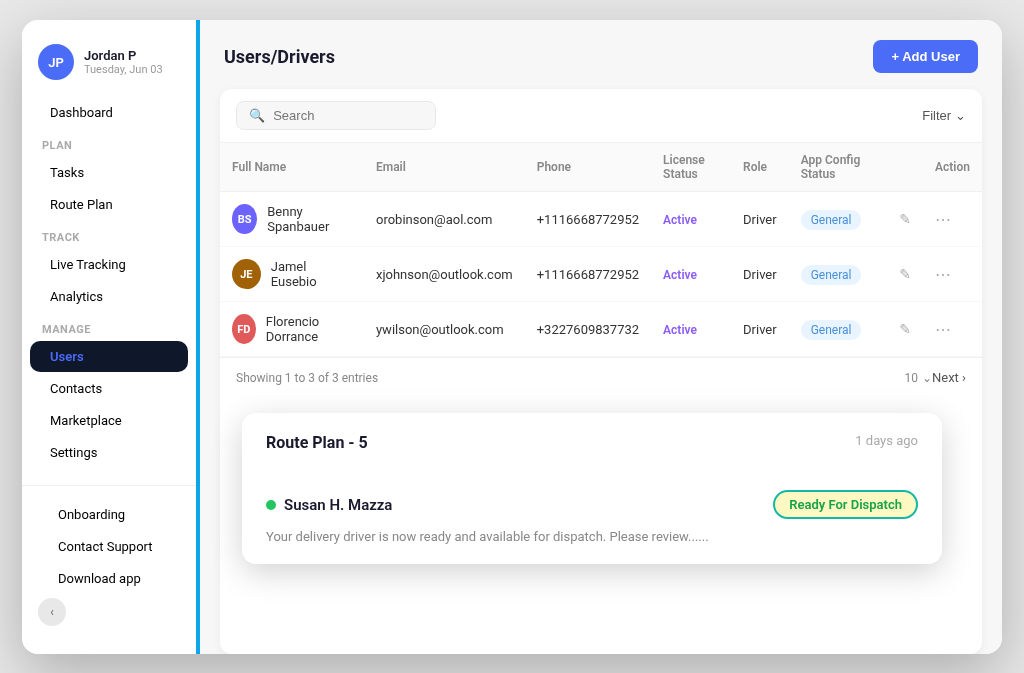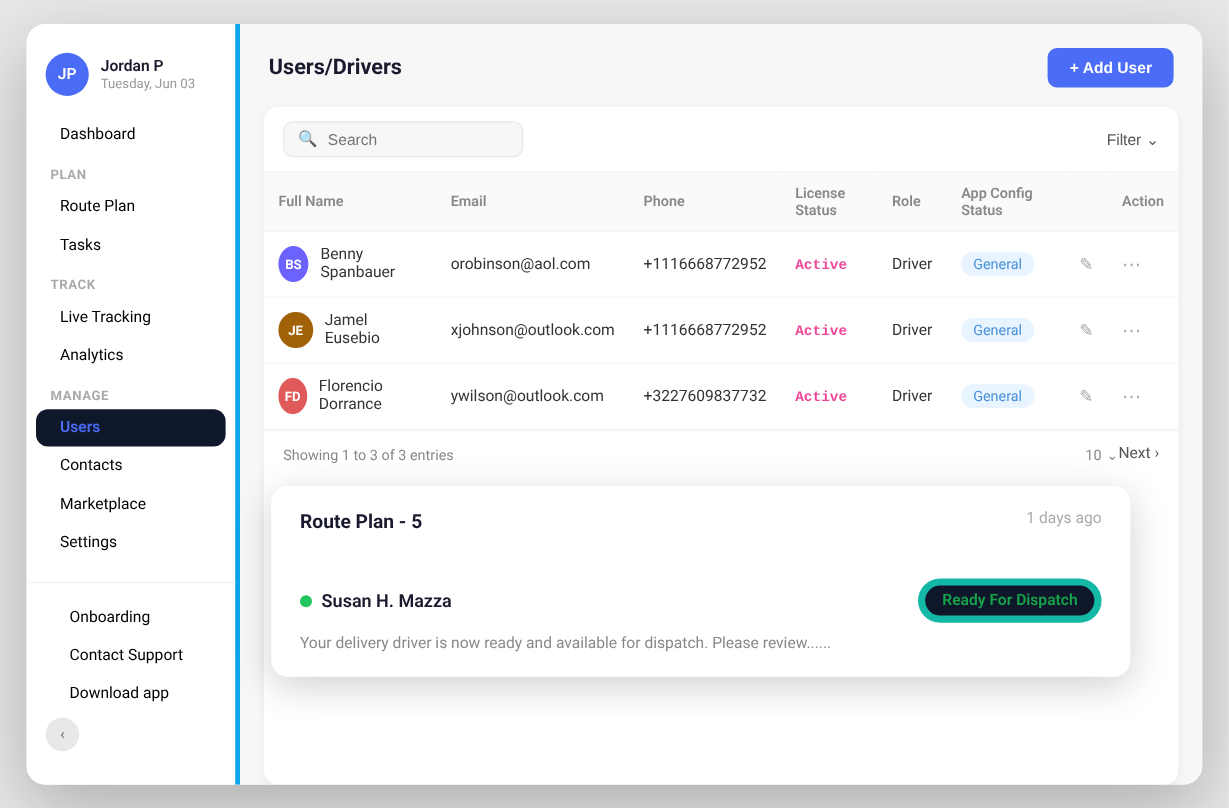--- a/index.html
+++ b/index.html
@@ -214,24 +214,23 @@
       height: 30px;
       border-radius: 50%;
       display: flex;
       align-items: center;
       justify-content: center;
       color: #fff;
       font-size: 11px;
       font-weight: 700;
     }
     .badge-active {
-      color: #ec4899;
+      color: #8b5cf6;
       font-weight: 600;
       font-size: 12px;
-      font-family: Liberation Mono, monospace;
     }
     .badge-general {
       background: #e8f4ff;
       color: #4a90d9;
       padding: 3px 10px;
       border-radius: 12px;
       font-size: 12px;
     }
     .action-dots {
       color: #aaa;
@@ -265,21 +264,21 @@
     }
     .next-btn {
       color: #555;
       cursor: pointer;
       font-size: 13px;
     }
     
     .notification-popup {
       position: absolute;
       bottom: 90px;
-      left: 204px;
+      left: 220px;
       right: 60px;
       background: #fff;
       border-radius: 14px;
       box-shadow: 0 8px 32px rgba(0,0,0,0.18);
       padding: 20px 24px;
       z-index: 10;
     }
     .notif-header {
       display: flex;
       justify-content: space-between;
@@ -310,23 +309,23 @@
       font-weight: 600;
       color: #1a1a2e;
     }
     .green-dot {
       width: 10px;
       height: 10px;
       background: #22c55e;
       border-radius: 50%;
     }
     .dispatch-badge {
-      background: #0f172a;
+      background: #fef9c3;
       color: #16a34a;
-      border: 6px solid #14b8a6;
+      border: 2px solid #14b8a6;
       border-radius: 20px;
       padding: 5px 14px;
       font-size: 13px;
       font-weight: 600;
     }
     .notif-body {
       font-size: 13px;
       color: #888;
     }
   </style>
@@ -341,22 +340,22 @@
       <div>
         <div class="user-info-name">Jordan P</div>
         <div class="user-info-date">Tuesday, Jun 03</div>
       </div>
     </div>
 
     <div class="sidebar-nav">
       <div class="nav-item">Dashboard</div>
 
       <div class="nav-section-label">Plan</div>
+      <div class="nav-item">Tasks</div>
       <div class="nav-item">Route Plan</div>
-      <div class="nav-item">Tasks</div>
 
       <div class="nav-section-label">Track</div>
       <div class="nav-item">Live Tracking</div>
       <div class="nav-item">Analytics</div>
 
       <div class="nav-section-label">Manage</div>
       <div class="nav-item active">Users</div>
       <div class="nav-item">Contacts</div>
       <div class="nav-item">Marketplace</div>
       <div class="nav-item">Settings</div>

